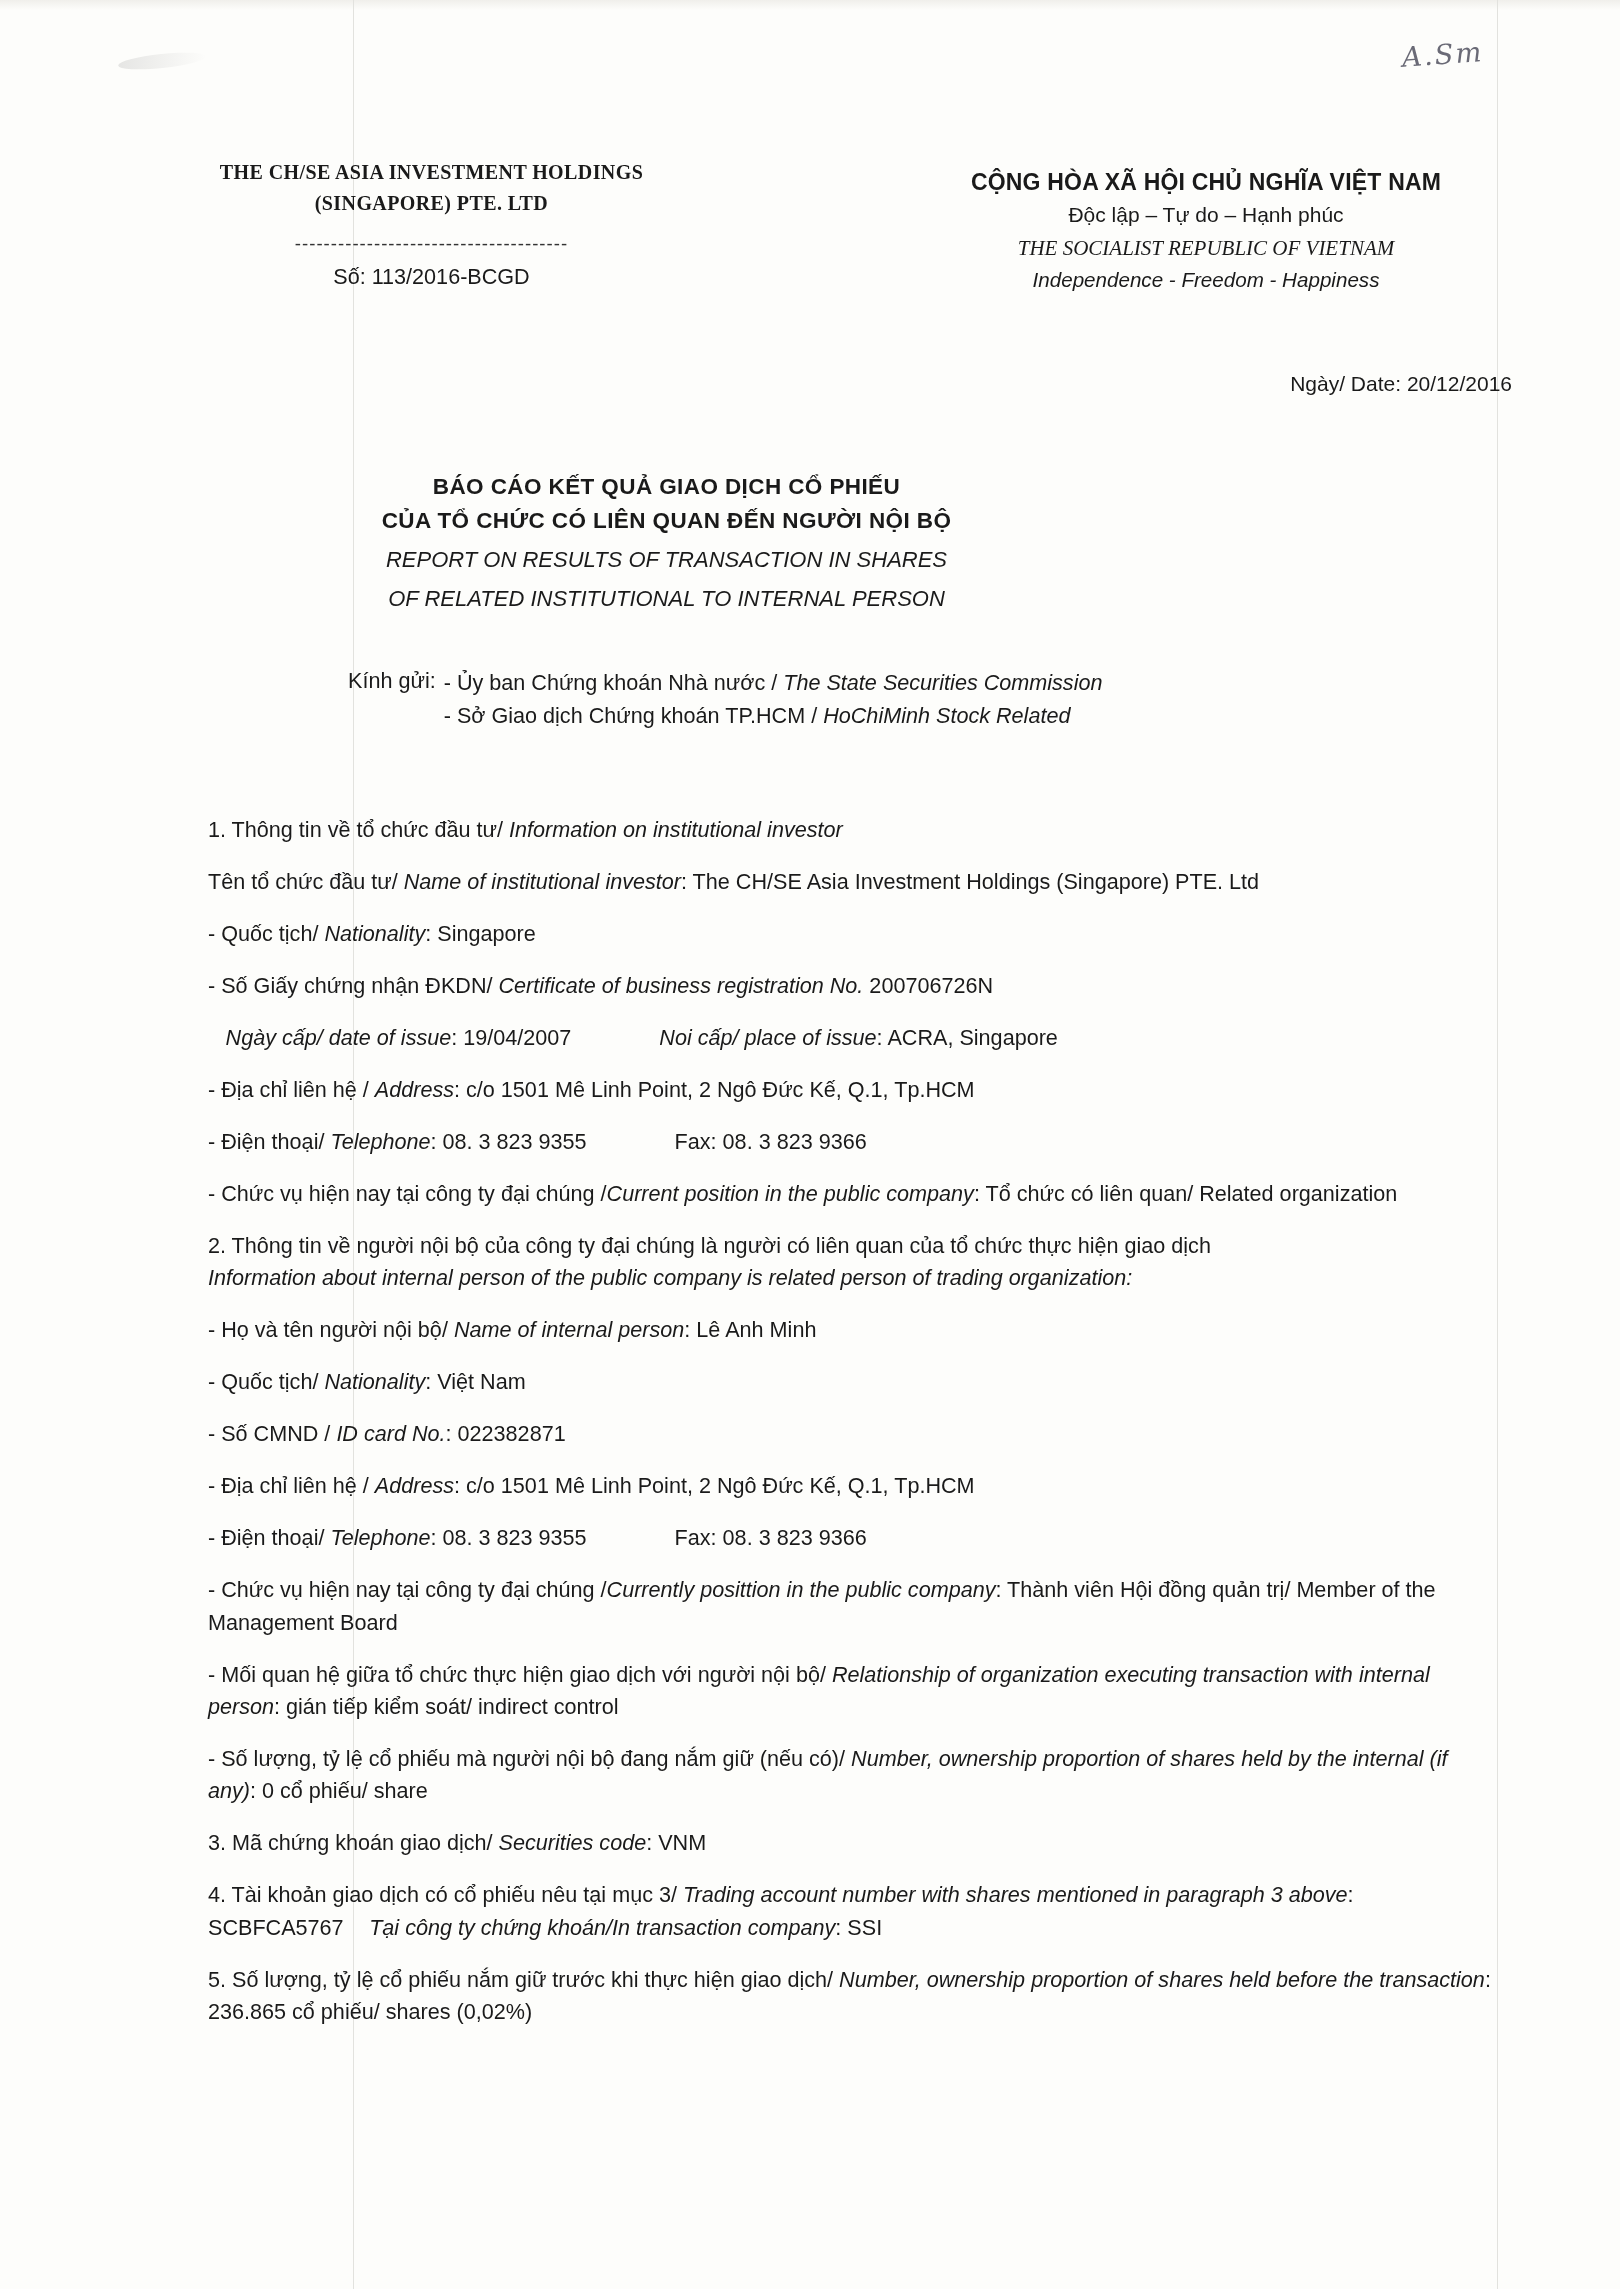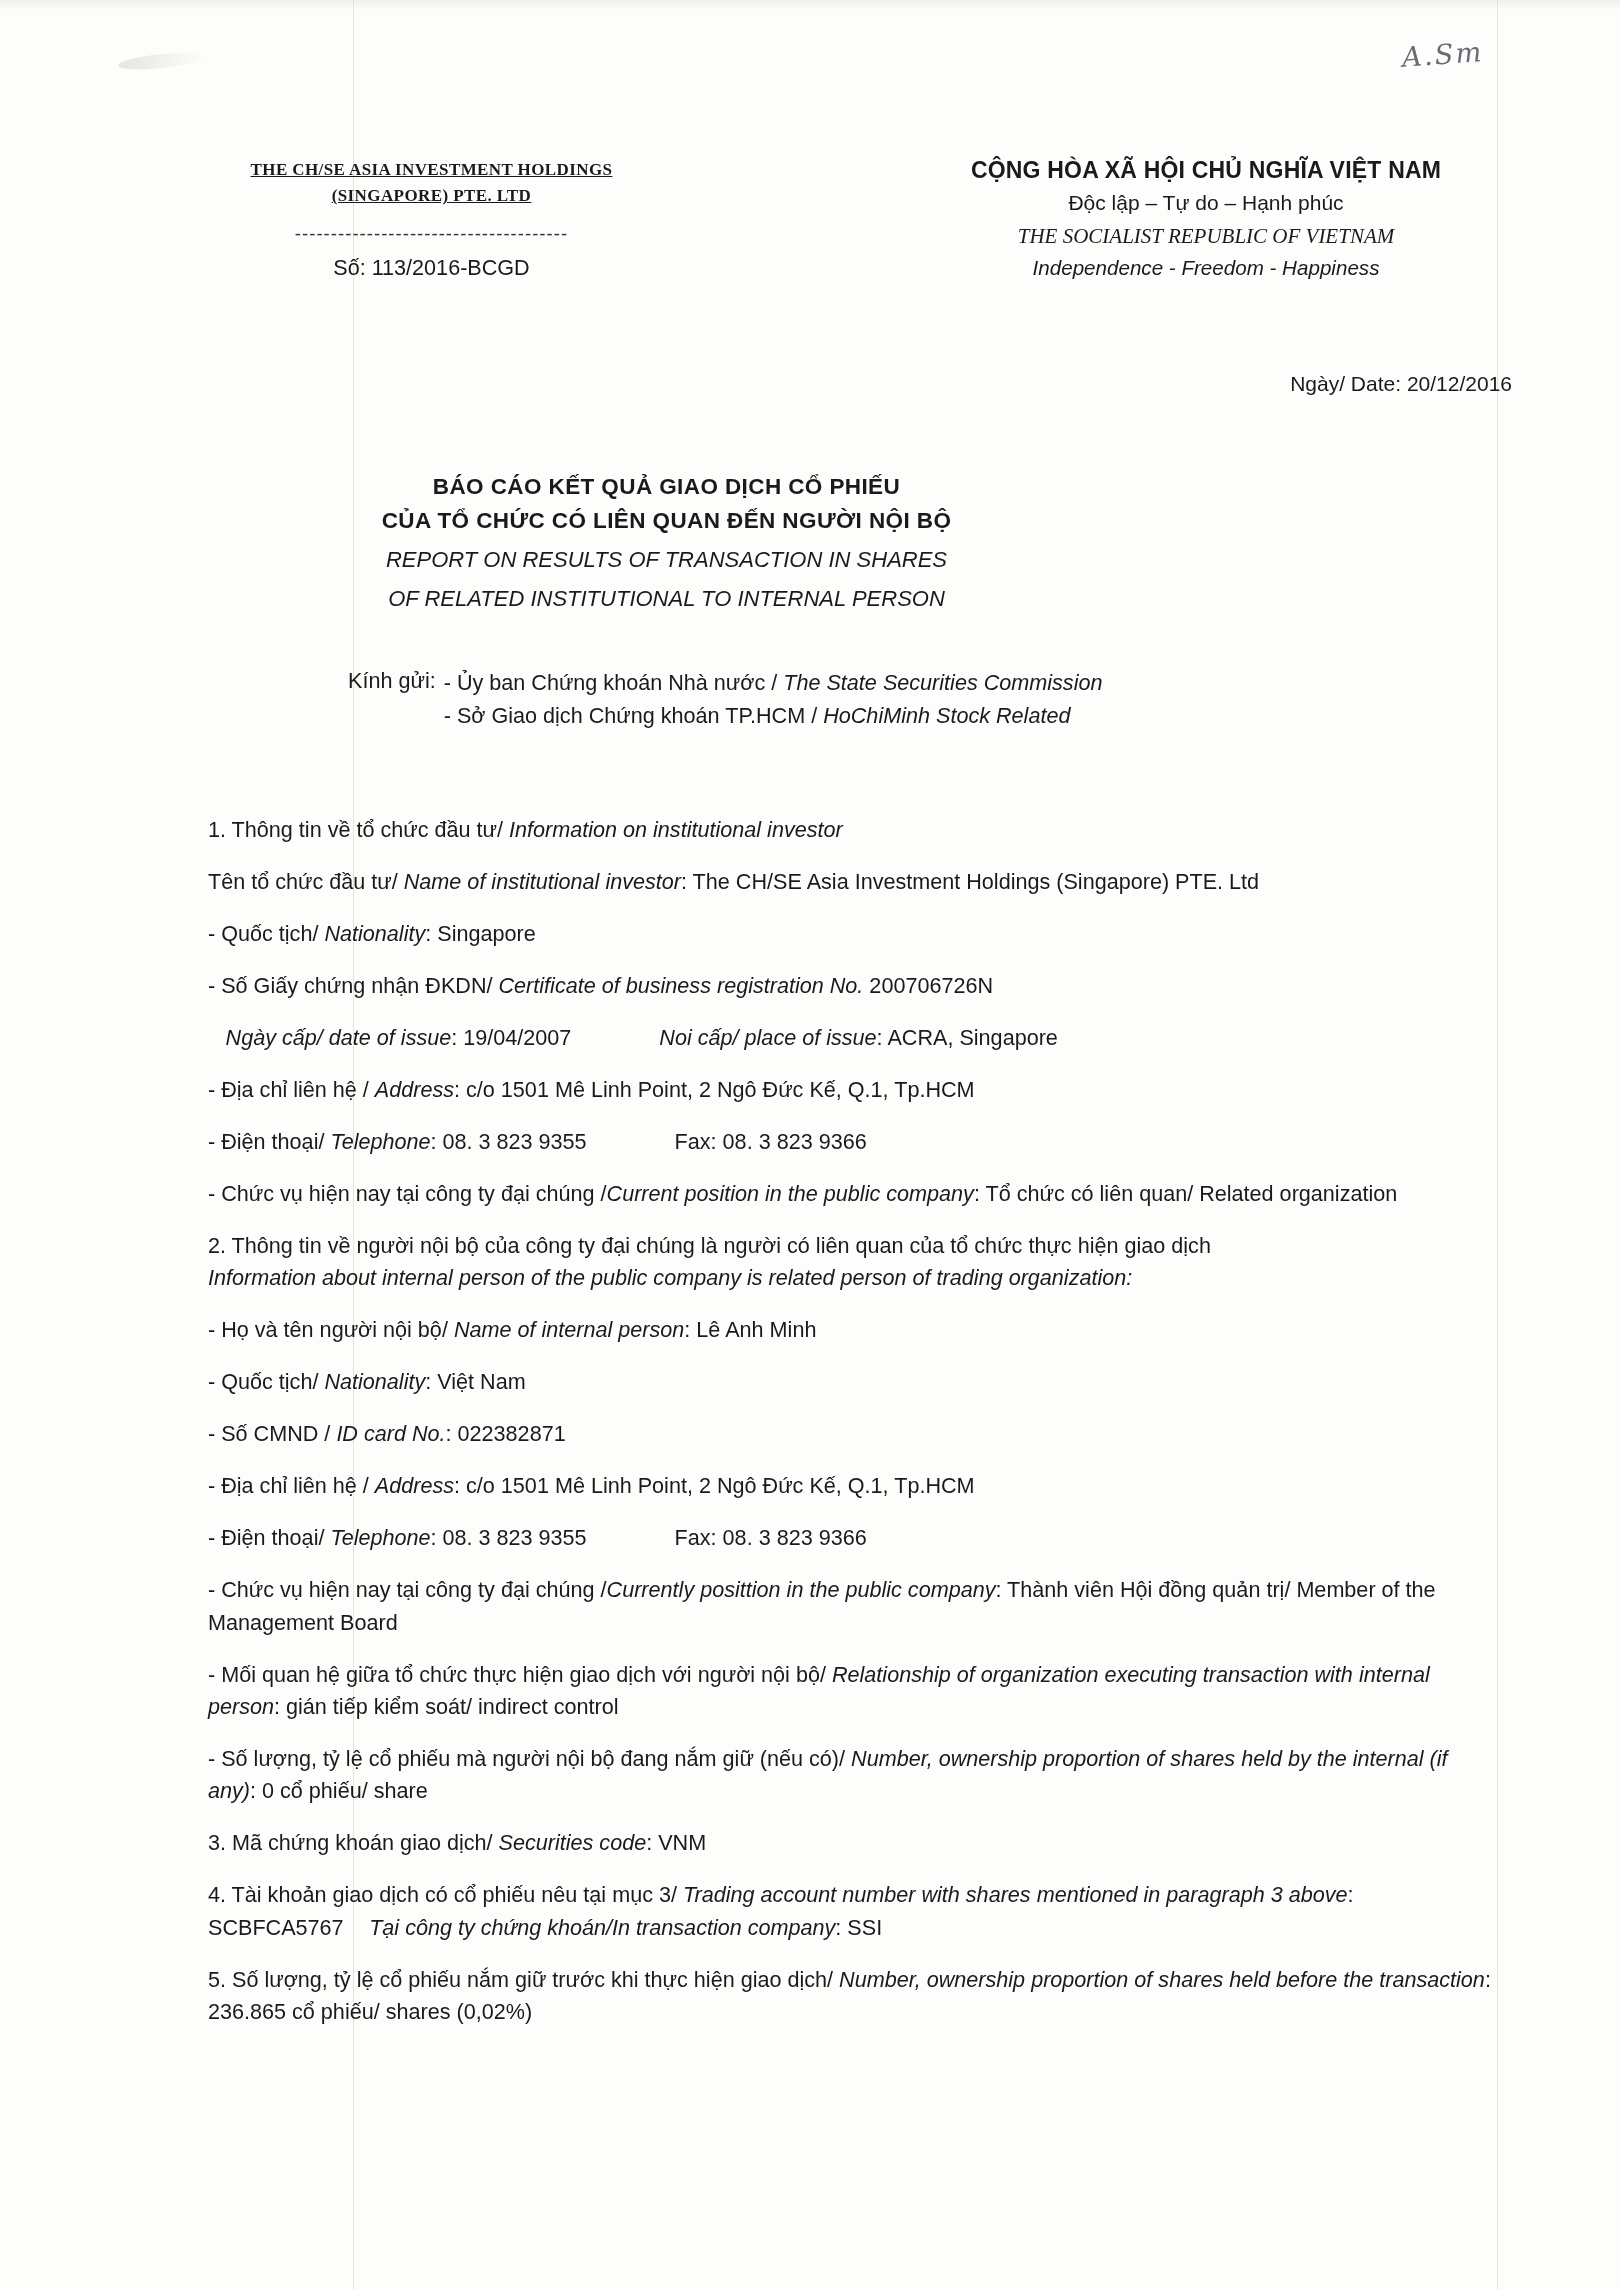--- a/index.html
+++ b/index.html
@@ -74,42 +74,42 @@
     text-align: center;
     padding-left: 59px;
   }
   .hdr-right {
     width: 804px;
     text-align: center;
   }
   .org-name {
     font-family: "Liberation Serif", serif;
     font-weight: bold;
-    font-size: 17px;
+    font-size: 20px;
     letter-spacing: 0.4px;
     line-height: 1.55;
-    text-decoration: underline;
   }
   .rule-dashes {
     margin: 13.7px auto 9.8px;
     width: 372px;
     font-size: 18.6px;
     letter-spacing: 1px;
     color: #333;
     white-space: nowrap;
     overflow: hidden;
   }
   .doc-no {
     font-size: 21.6px;
     margin-top: 5.9px;
   }
   .country-line {
     font-size: 23px;
     font-weight: bold;
     letter-spacing: 0.2px;
+    margin-top: 12px;
   }
   .motto-vi {
     font-size: 21px;
     margin-top: 6.9px;
   }
   .country-en {
     font-style: italic;
     font-size: 21px;
     margin-top: 8.8px;
     font-family: Liberation Serif, serif;

